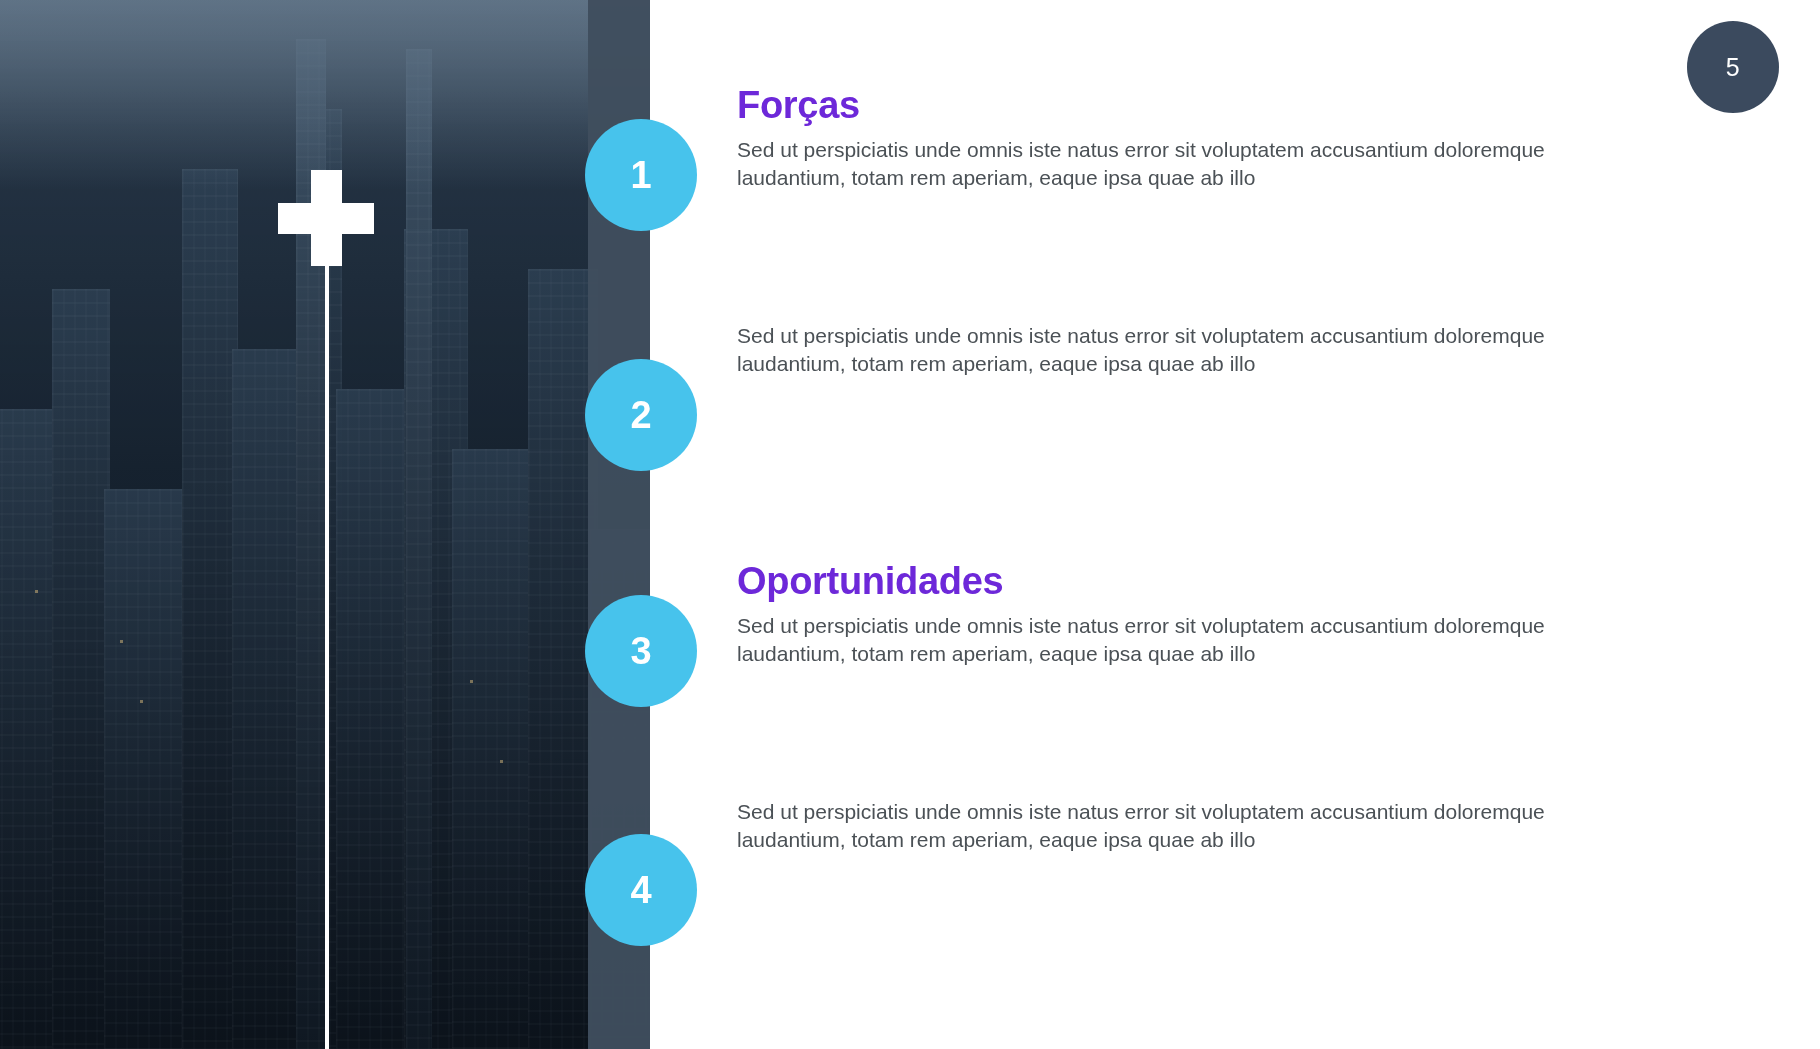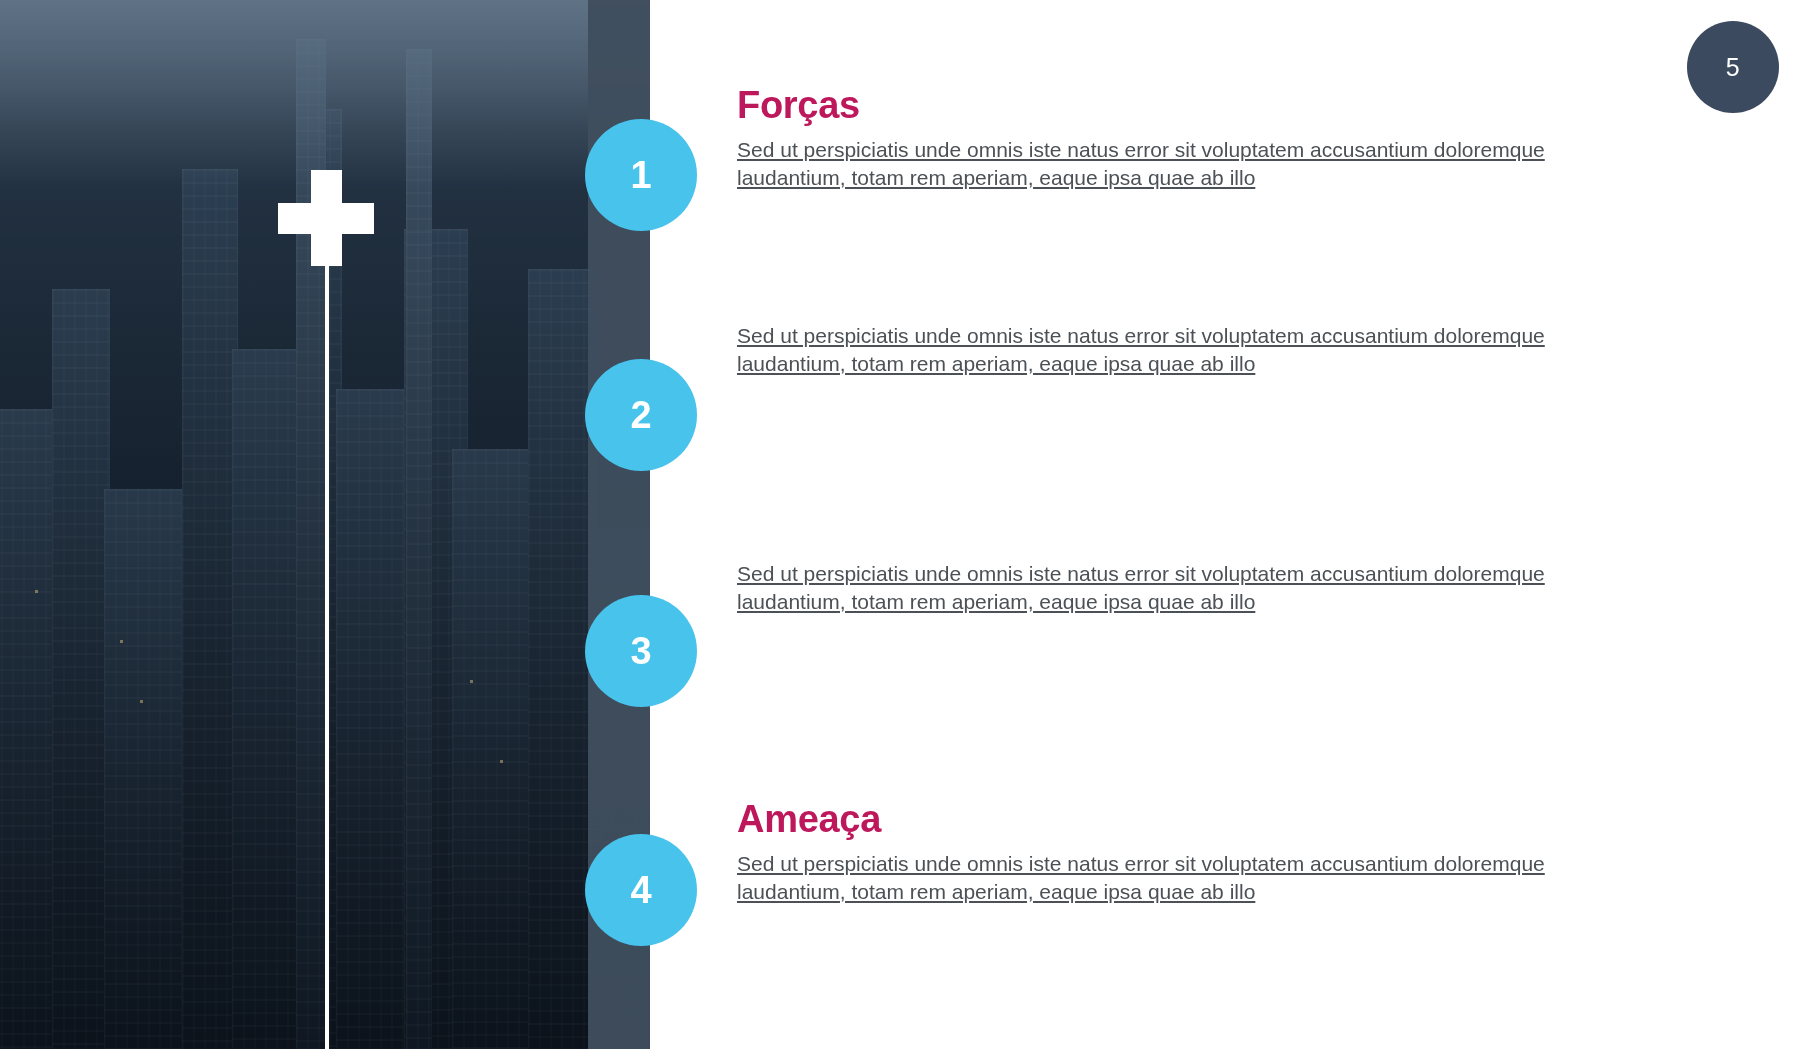--- a/index.html
+++ b/index.html
@@ -139,31 +139,30 @@
   }
   .item .text {
     position: absolute;
     left: 152px;
     top: 0;
     width: 960px;
   }
   .item h2 {
     font-size: 38px;
     font-weight: 700;
-    color: #be185d;
+    color: #6d28d9;
     letter-spacing: -0.3px;
     line-height: 1.12;
     margin-bottom: 9px;
   }
   .item p {
     font-size: 21px;
     line-height: 1.34;
     color: #4b5156;
     max-width: 860px;
-    text-decoration: underline;
   }
 
   
   .item-1 .num-circle { top: 35px; }
   .item-2 .num-circle { top: 37px; }
   .item-3 .num-circle { top: 35px; }
   .item-4 .num-circle { top: 36px; }
 </style>
 </head>
 <body>
@@ -219,26 +218,26 @@
     <div class="item item-2">
       <div class="num-circle">2</div>
       <div class="text">
         <p>Sed ut perspiciatis unde omnis iste natus error sit voluptatem accusantium doloremque laudantium, totam rem aperiam, eaque ipsa quae ab illo</p>
       </div>
     </div>
 
     <div class="item item-3">
       <div class="num-circle">3</div>
       <div class="text">
+        <h2>Oportunidades</h2>
         <p>Sed ut perspiciatis unde omnis iste natus error sit voluptatem accusantium doloremque laudantium, totam rem aperiam, eaque ipsa quae ab illo</p>
       </div>
     </div>
 
     <div class="item item-4">
       <div class="num-circle">4</div>
       <div class="text">
-        <h2>Ameaça</h2>
         <p>Sed ut perspiciatis unde omnis iste natus error sit voluptatem accusantium doloremque laudantium, totam rem aperiam, eaque ipsa quae ab illo</p>
       </div>
     </div>
 
   </div>
 </div>
 
 </body></html>

